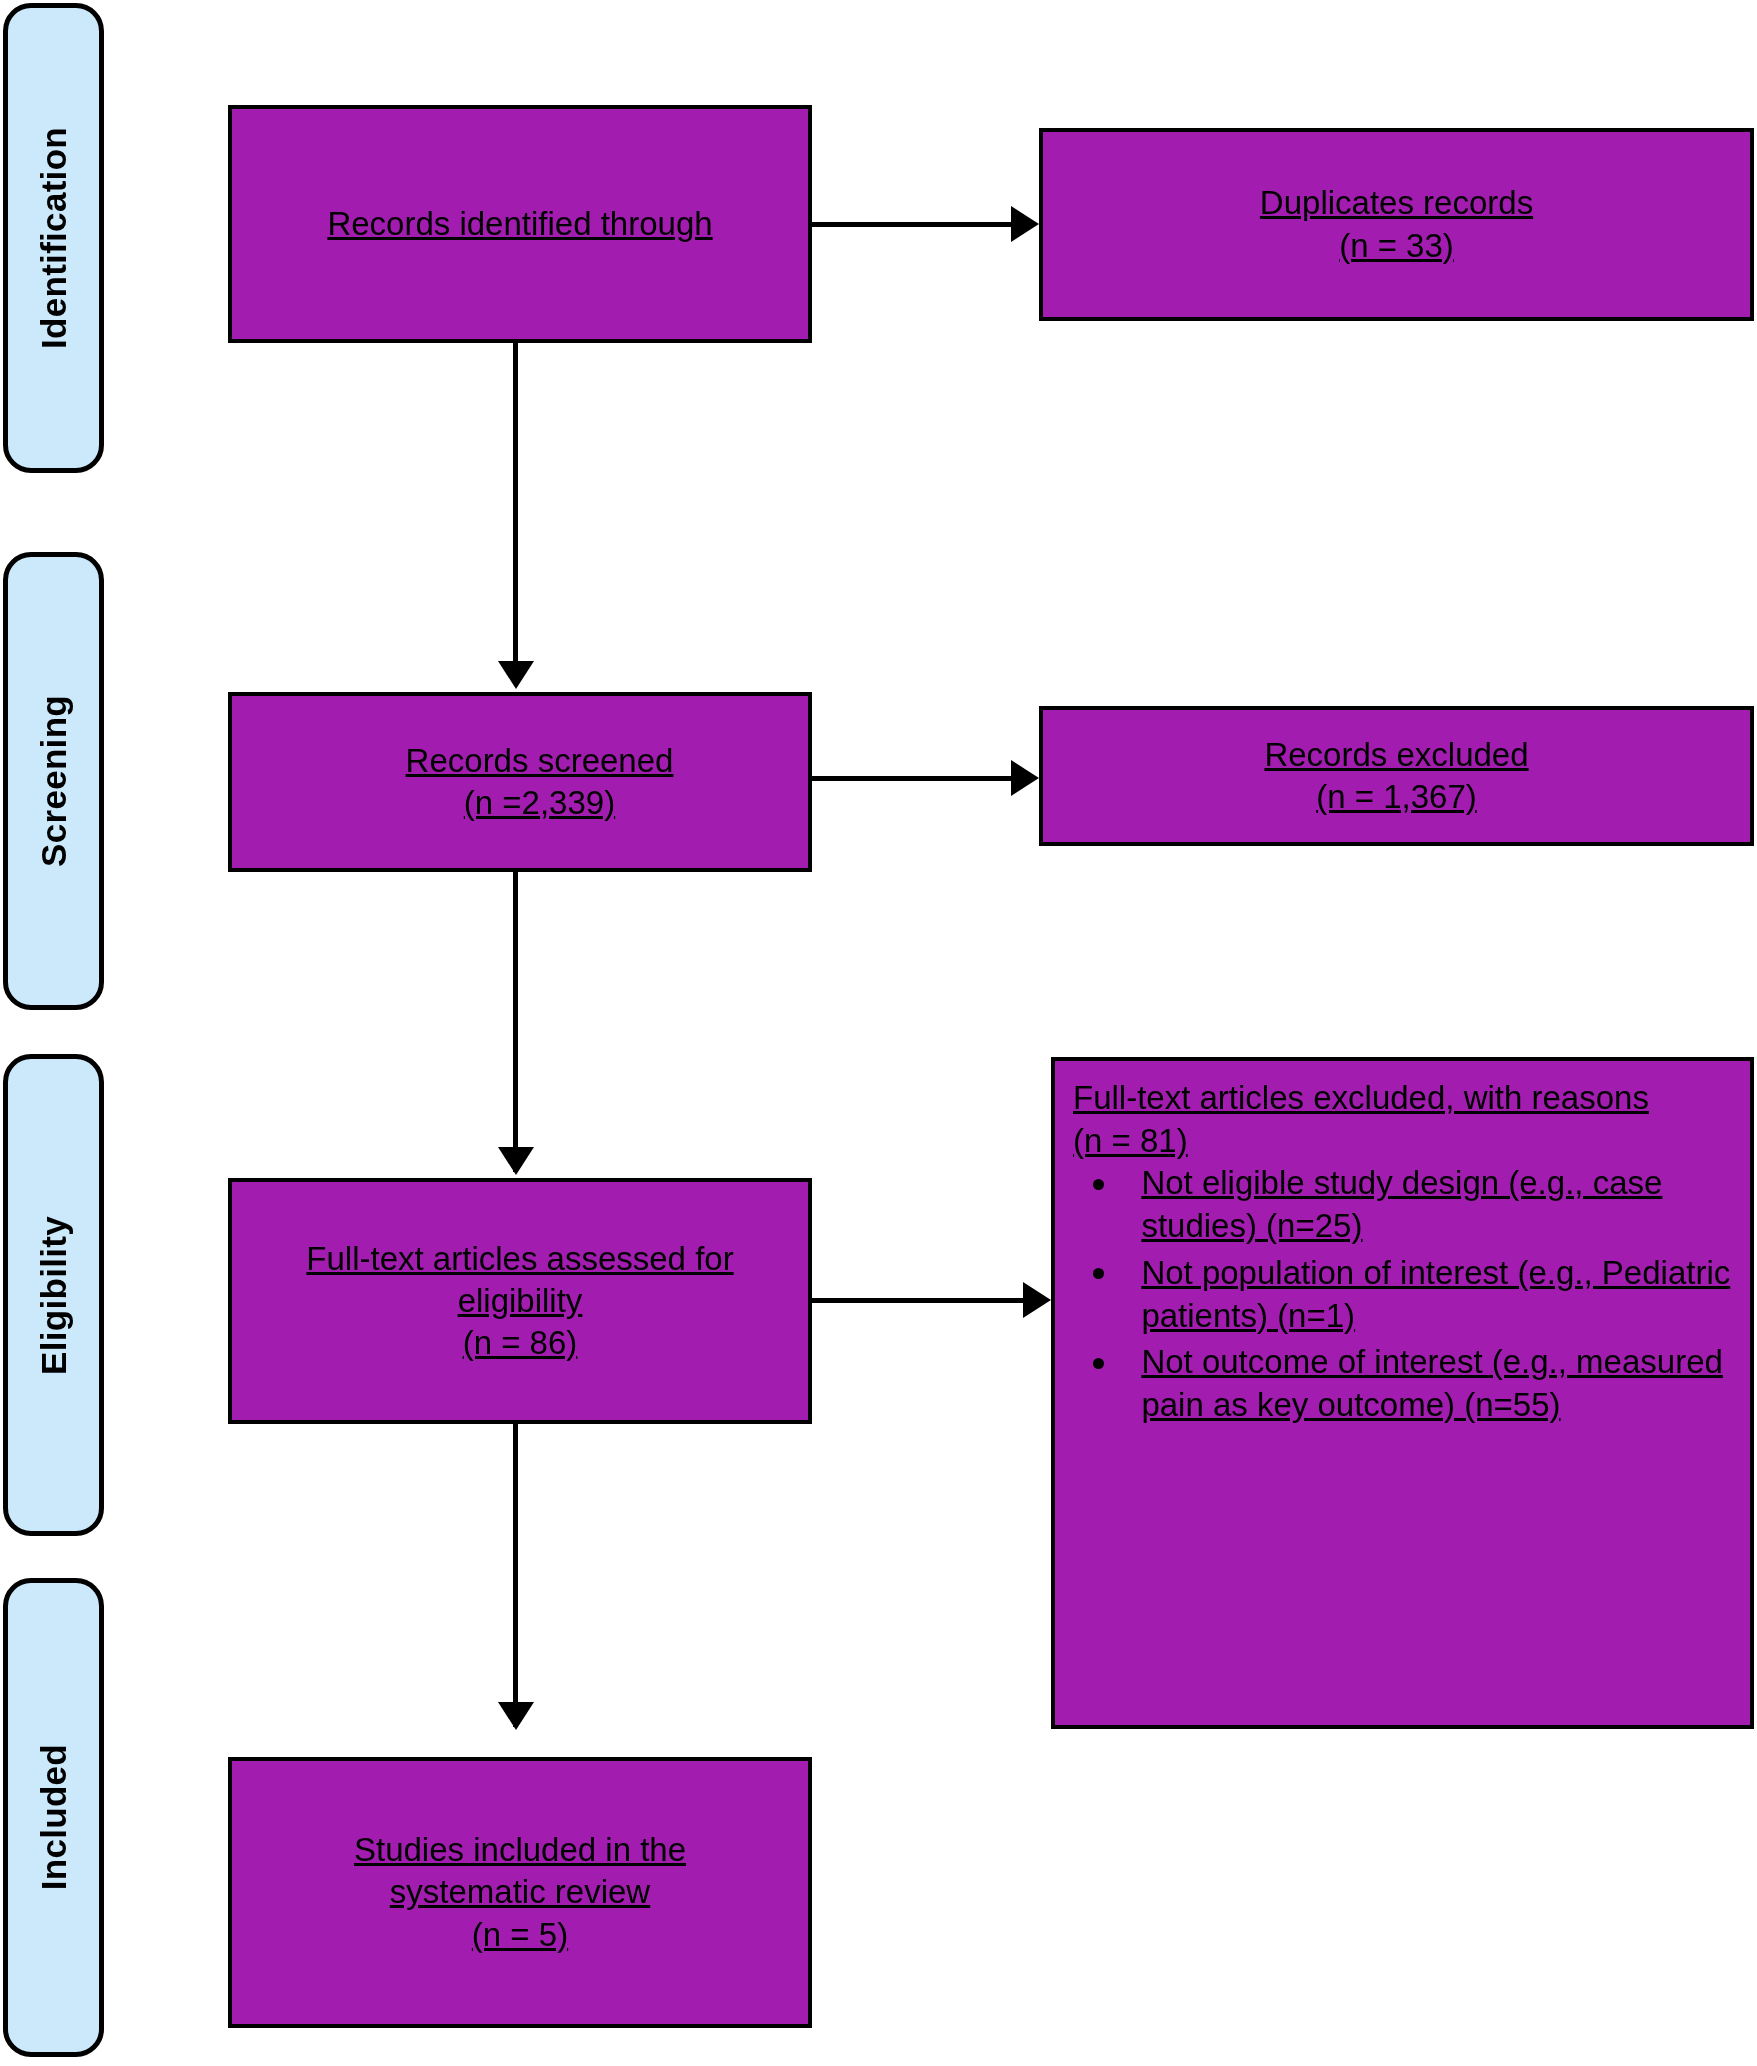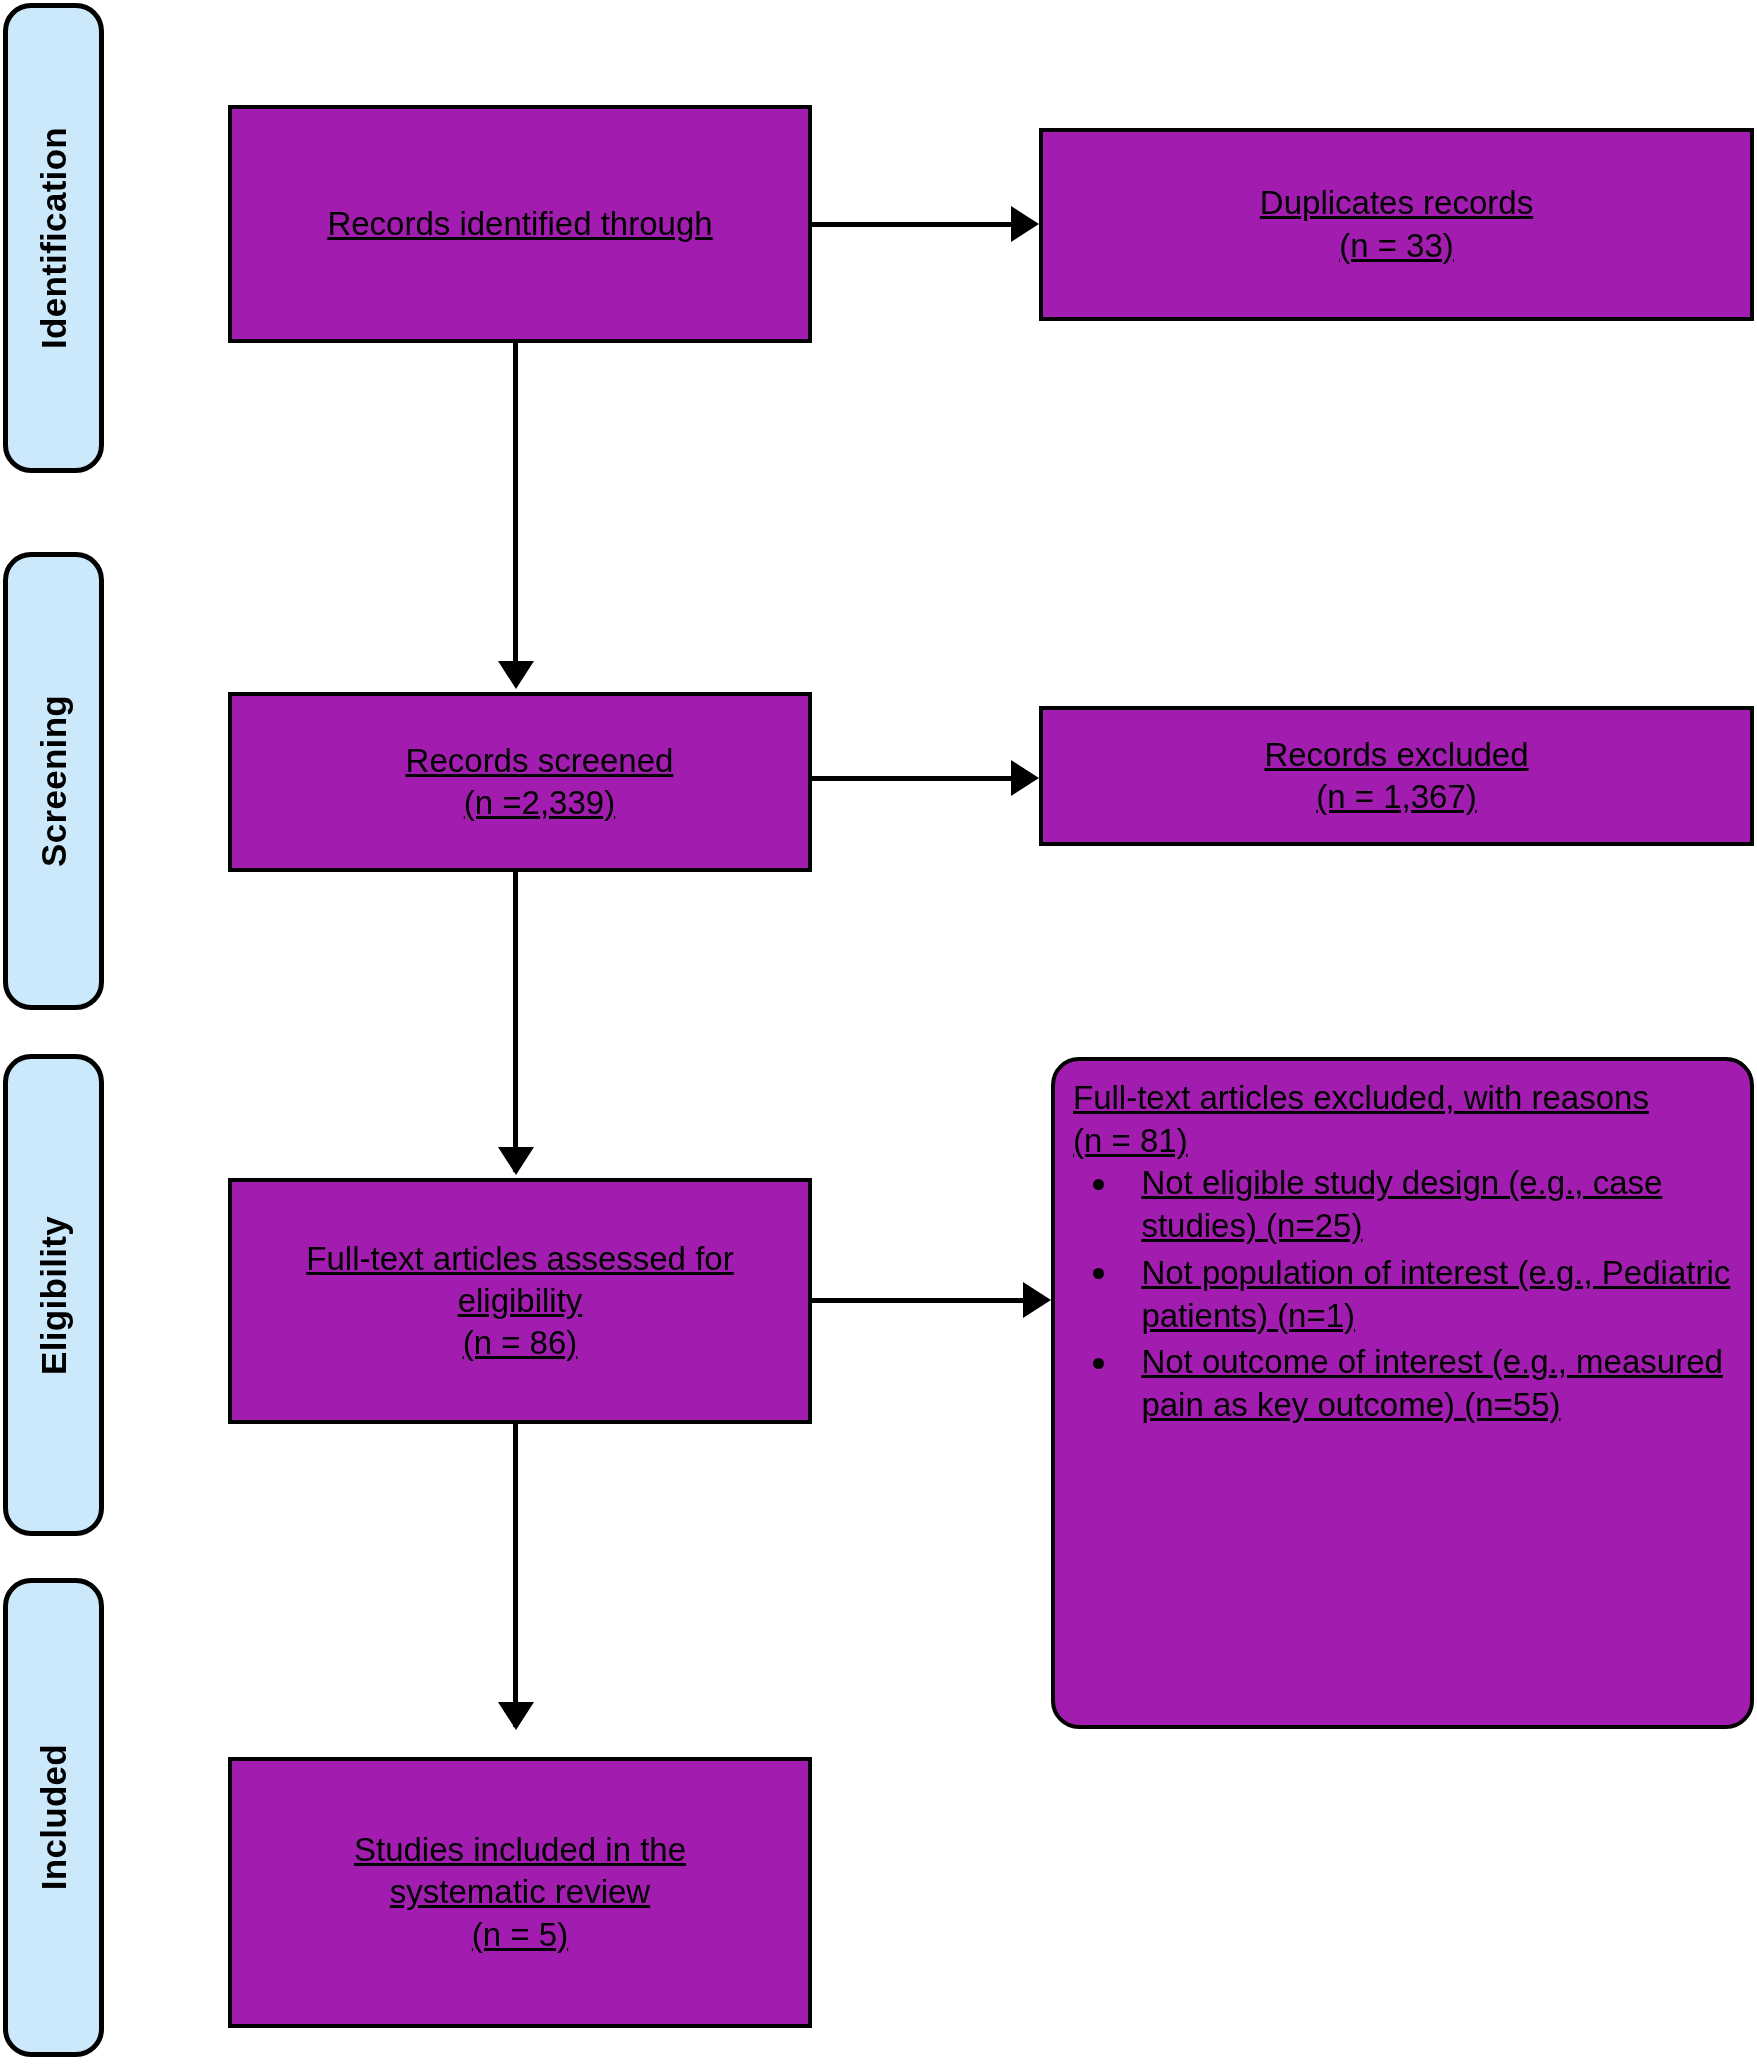--- a/index.html
+++ b/index.html
@@ -56,21 +56,20 @@
     line-height: 1.28;
     color: #000000;
     text-align: center;
     padding: 0 14.5px;
   }
 
   
   .flow-box.reasons {
     align-items: flex-start;
     justify-content: center;
-    border-radius: 28px;
   }
   .reasons-inner {
     padding: 15.7px 15.7px 0 18px;
     font-size: 33px;
     line-height: 1.30;
     color: #000000;
     text-align: left;
     width: 100%;
     box-sizing: border-box;
   }

